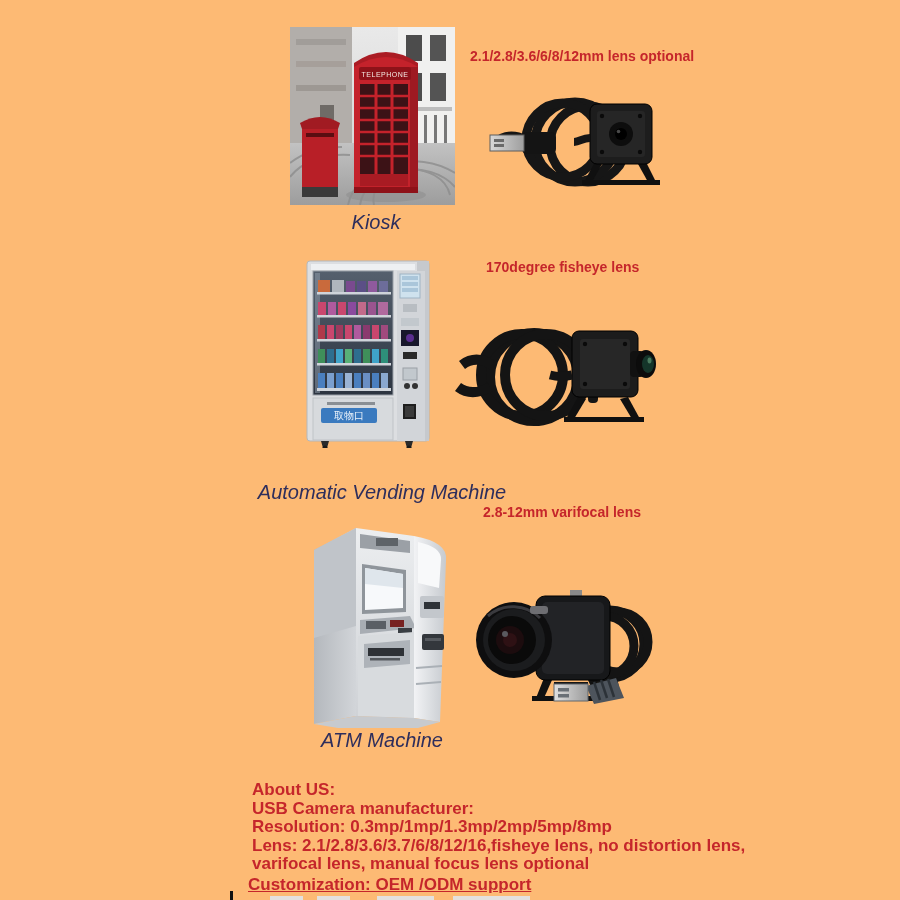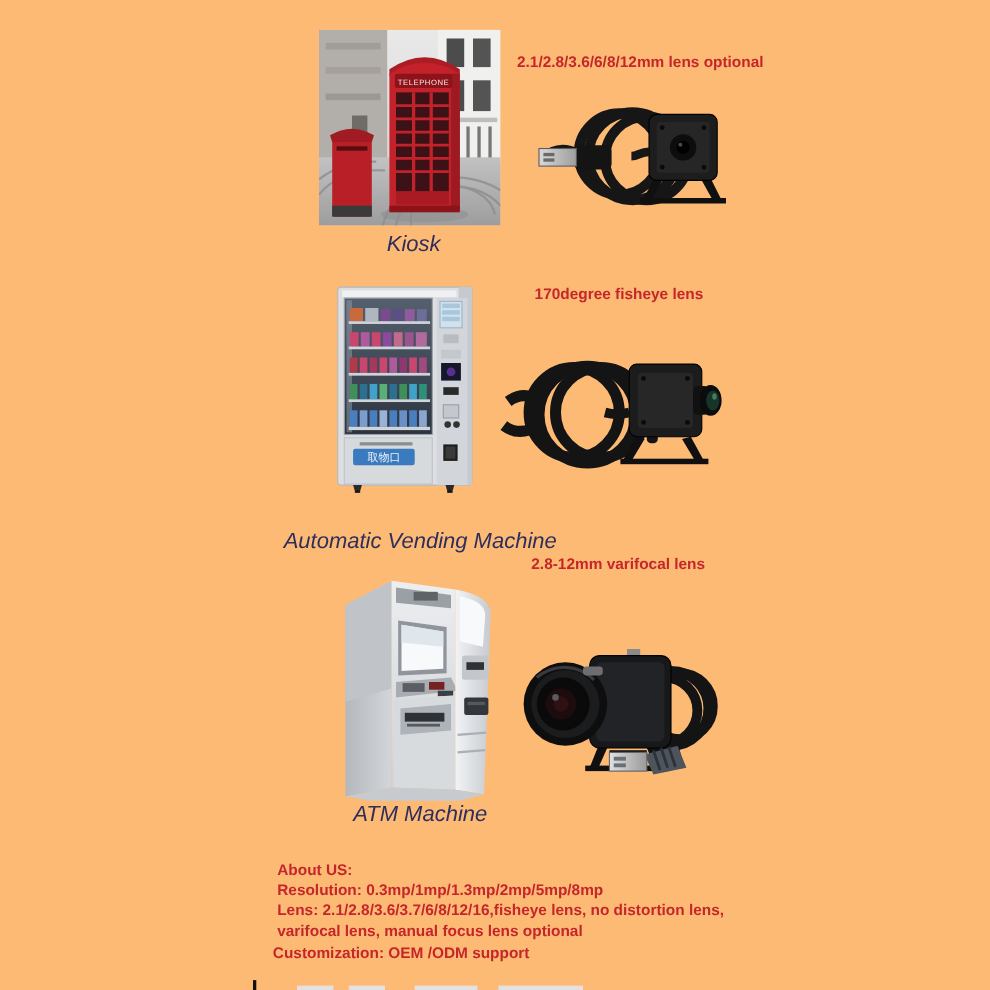--- a/index.html
+++ b/index.html
@@ -2,21 +2,21 @@
 <html><head>
 <meta charset="utf-8">
 <style>
   html,body{margin:0;padding:0;background:#ffffff;}
   #page{position:relative;width:900px;height:900px;background:#fdba74;overflow:hidden;
         font-family:"Liberation Sans",sans-serif;}
   .abs{position:absolute;}
   .lens-note{color:#c5262b;font-weight:bold;font-size:14px;white-space:nowrap;}
   .caption{color:#2e2e5c;font-style:italic;font-size:20px;white-space:nowrap;
            font-family:"Liberation Sans",sans-serif;}
-  .about-line{color:#c5262b;font-weight:bold;font-size:14px;line-height:18.5px;white-space:nowrap;}
+  .about-line{color:#c5262b;font-weight:bold;font-size:17px;line-height:18.5px;white-space:nowrap;}
   .stub{background:#e4e1de;position:absolute;height:4px;bottom:0;}
 </style>
 </head>
 <body>
 
 <div id="page">
 
   <div class="abs" style="left:290px;top:27px;">
     <svg width="165" height="178" viewBox="0 0 165 178">
       <defs>
@@ -384,24 +384,25 @@
         <rect x="100" y="106" width="11" height="3.5" fill="#6a7076"></rect>
         <rect x="100" y="112" width="11" height="3.5" fill="#6a7076"></rect>
       </g>
     </svg>
   </div>
 
   <div class="abs caption" style="left:382px;top:729px;transform:translateX(-50%);">ATM Machine</div>
 
   <div class="abs" style="left:252px;top:781px;">
     <div class="about-line">About US:</div>
+    <div class="about-line">USB Camera manufacturer:</div>
     <div class="about-line">Resolution:  0.3mp/1mp/1.3mp/2mp/5mp/8mp</div>
     <div class="about-line">Lens: 2.1/2.8/3.6/3.7/6/8/12/16,fisheye lens, no distortion lens,</div>
     <div class="about-line">varifocal lens, manual focus lens optional</div>
-    <div class="about-line" style="margin-left:-4px;margin-top:2px;">Customization:  OEM /ODM support</div>
+    <div class="about-line" style="margin-left:-4px;margin-top:2px;text-decoration:underline;">Customization:  OEM /ODM support</div>
   </div>
 
   <div class="abs" style="left:230px;top:891px;width:3px;height:9px;background:#111;"></div>
   <div class="stub" style="left:270px;width:33px;"></div>
   <div class="stub" style="left:317px;width:33px;"></div>
   <div class="stub" style="left:377px;width:57px;"></div>
   <div class="stub" style="left:453px;width:77px;"></div>
 
 </div>
 

